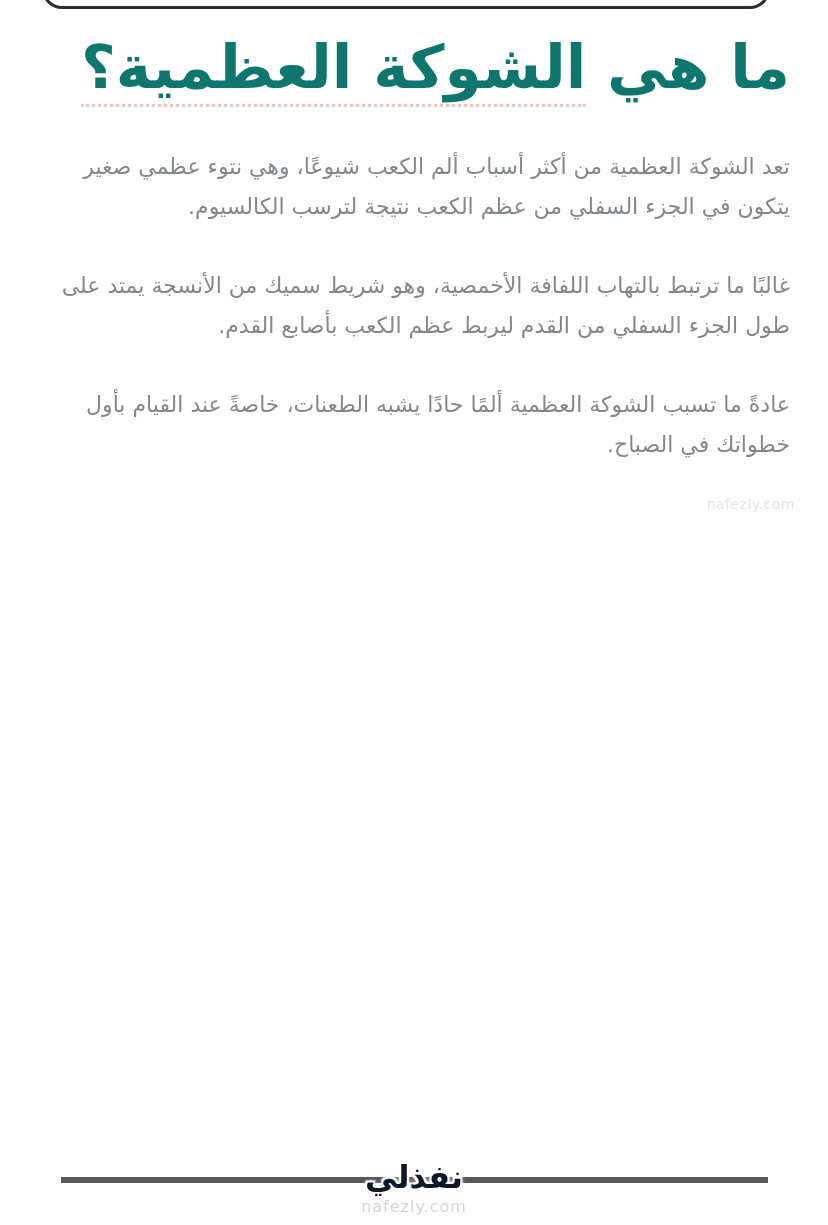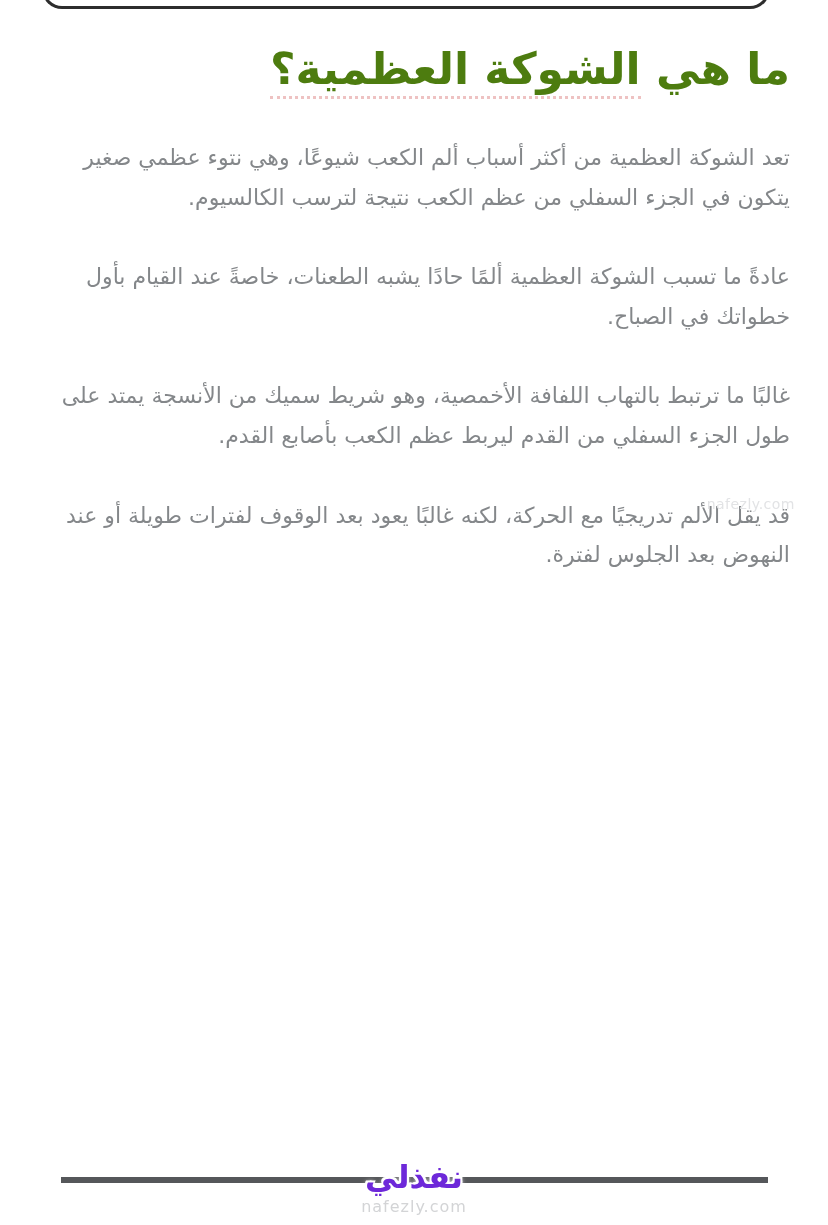--- a/index.html
+++ b/index.html
@@ -29,24 +29,24 @@
   }
   .page-inner {
     position: absolute;
     top: 0;
     right: 0;
     left: 0;
     padding: 14px 38px 0 38px;
     box-sizing: border-box;
   }
   h1.heading {
-    margin: 27px 0 42px 0;
-    font-size: 44px;
+    margin: 16px 0 42px 0;
+    font-size: 60px;
     font-weight: bold;
-    color: #4d7c0f;
+    color: #0f766e;
     text-align: right;
     line-height: 1.25;
     letter-spacing: 0;
   }
   h1.heading .hl {
     border-bottom: 3px dotted rgba(205, 80, 80, 0.35);
     padding-bottom: 2px;
   }
   .body-text p {
     margin: 0 0 40px 0;
@@ -81,21 +81,21 @@
     left: 0;
     right: 0;
     text-align: center;
     direction: rtl;
     z-index: 2;
   }
   .brand .brand-name {
     display: inline-block;
     font-size: 32px;
     font-weight: bold;
-    color: #6d28d9;
+    color: #0f172a;
     text-shadow:
       0 0 4px #ffffff, 0 0 6px #ffffff,
       2px 2px 0 #ffffff, -2px 2px 0 #ffffff,
       2px -2px 0 #ffffff, -2px -2px 0 #ffffff;
     line-height: 1.1;
   }
   .brand .brand-domain {
     display: block;
     margin-top: 2px;
     font-size: 16px;
@@ -108,23 +108,22 @@
 </head>
 <body>
 
 <div class="top-frame"></div>
 
 <div class="page-inner">
   <h1 class="heading"><span>ما هي </span><span class="hl">الشوكة العظمية؟</span></h1>
 
   <div class="body-text">
     <p>تعد الشوكة العظمية من أكثر أسباب ألم الكعب شيوعًا، وهي نتوء عظمي صغير يتكون في الجزء السفلي من عظم الكعب نتيجة لترسب الكالسيوم.</p>
+    <p>غالبًا ما ترتبط بالتهاب اللفافة الأخمصية، وهو شريط سميك من الأنسجة يمتد على طول الجزء السفلي من القدم ليربط عظم الكعب بأصابع القدم.</p>
     <p>عادةً ما تسبب الشوكة العظمية ألمًا حادًا يشبه الطعنات، خاصةً عند القيام بأول خطواتك في الصباح.</p>
-    <p>غالبًا ما ترتبط بالتهاب اللفافة الأخمصية، وهو شريط سميك من الأنسجة يمتد على طول الجزء السفلي من القدم ليربط عظم الكعب بأصابع القدم.</p>
-    <p>قد يقل الألم تدريجيًا مع الحركة، لكنه غالبًا يعود بعد الوقوف لفترات طويلة أو عند النهوض بعد الجلوس لفترة.</p>
   </div>
 </div>
 
 <span class="side-watermark">nafezly.com</span>
 
 <div class="footer-divider"></div>
 
 <div class="brand">
   <span class="brand-name">نفذلي</span>
   <span class="brand-domain">nafezly.com</span>

